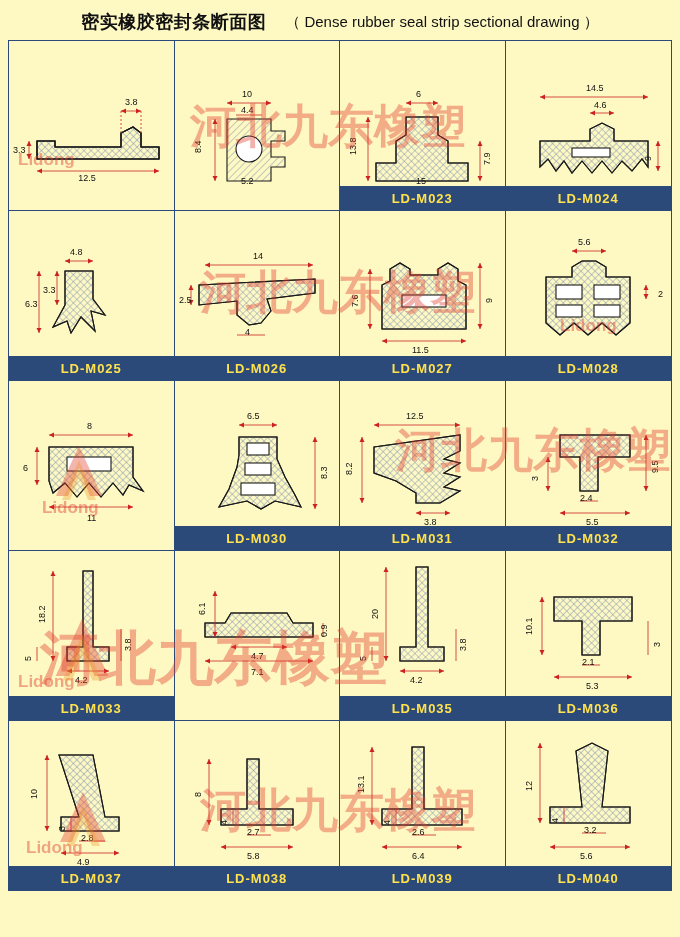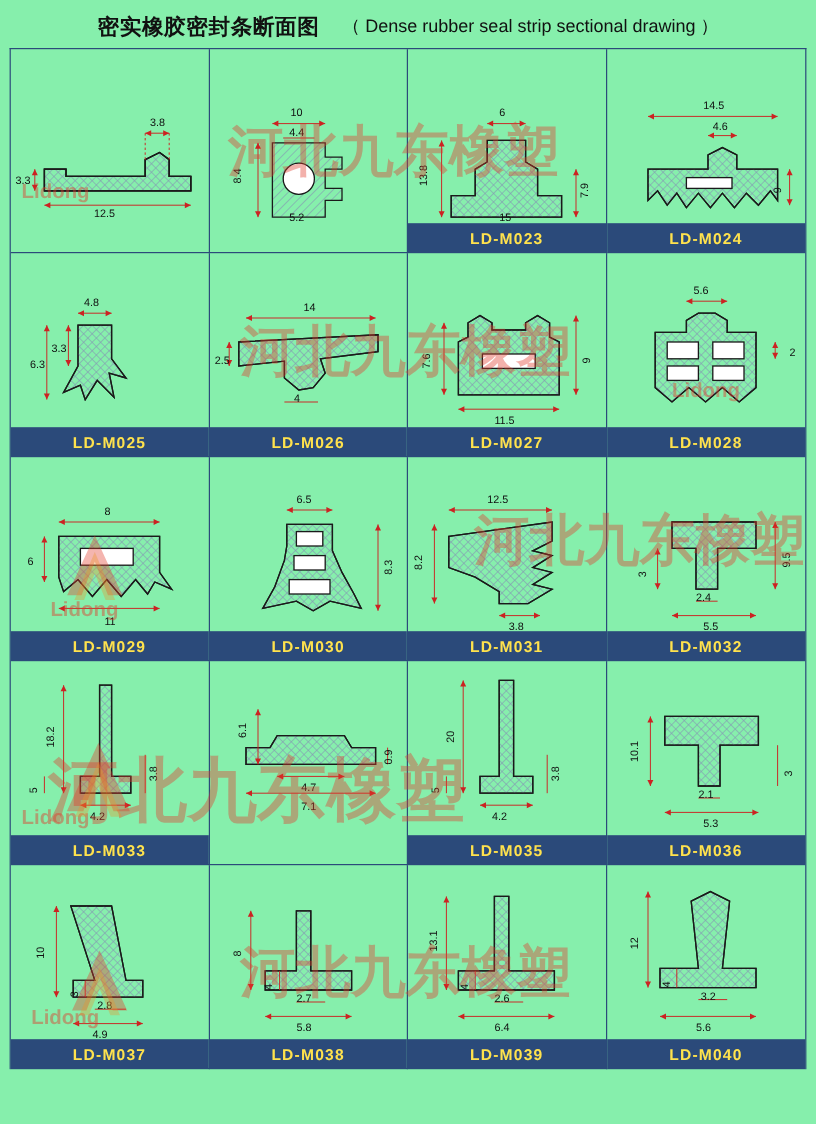--- a/index.html
+++ b/index.html
@@ -6,21 +6,21 @@
   html, body {
     margin: 0; padding: 0;
     width: 680px; height: 937px;
     background: #ffffff;
     font-family: "Liberation Sans", sans-serif;
   }
   #page {
     position: relative;
     width: 680px; height: 937px;
     overflow: hidden;
-    background: #86efac;
+    background: #fef9c3;
   }
   
   .title-bar {
     height: 40px;
     display: flex;
     align-items: center;
     justify-content: center;
     padding-top: 4px;
   }
   .title-cn {
@@ -433,21 +433,20 @@
               <path d="M40,126 l5,-2.5 l0,5 z" fill="#cc2222" stroke="none"></path>
               <path d="M124,126 l-5,-2.5 l0,5 z" fill="#cc2222" stroke="none"></path>
             </g>
             <g font-size="9" fill="#111" font-family="Liberation Sans, sans-serif">
               <text x="78" y="48">8</text>
               <text x="14" y="90">6</text>
               <text x="78" y="140">11</text>
             </g>
           </svg>
         </div>
-        <div class="label">LD-M029</div>
       </div>
 
       <div class="cell">
         <div class="drawing">
           <svg width="166" height="145" viewBox="0 0 166 145">
             <defs>
               <pattern id="h10" width="5" height="5" patternTransform="rotate(45)" patternUnits="userSpaceOnUse">
                 <line x1="0" y1="0" x2="0" y2="5" stroke="#8496b4" stroke-width="1"></line>
               </pattern>
               <pattern id="h10b" width="5" height="5" patternTransform="rotate(-45)" patternUnits="userSpaceOnUse">

